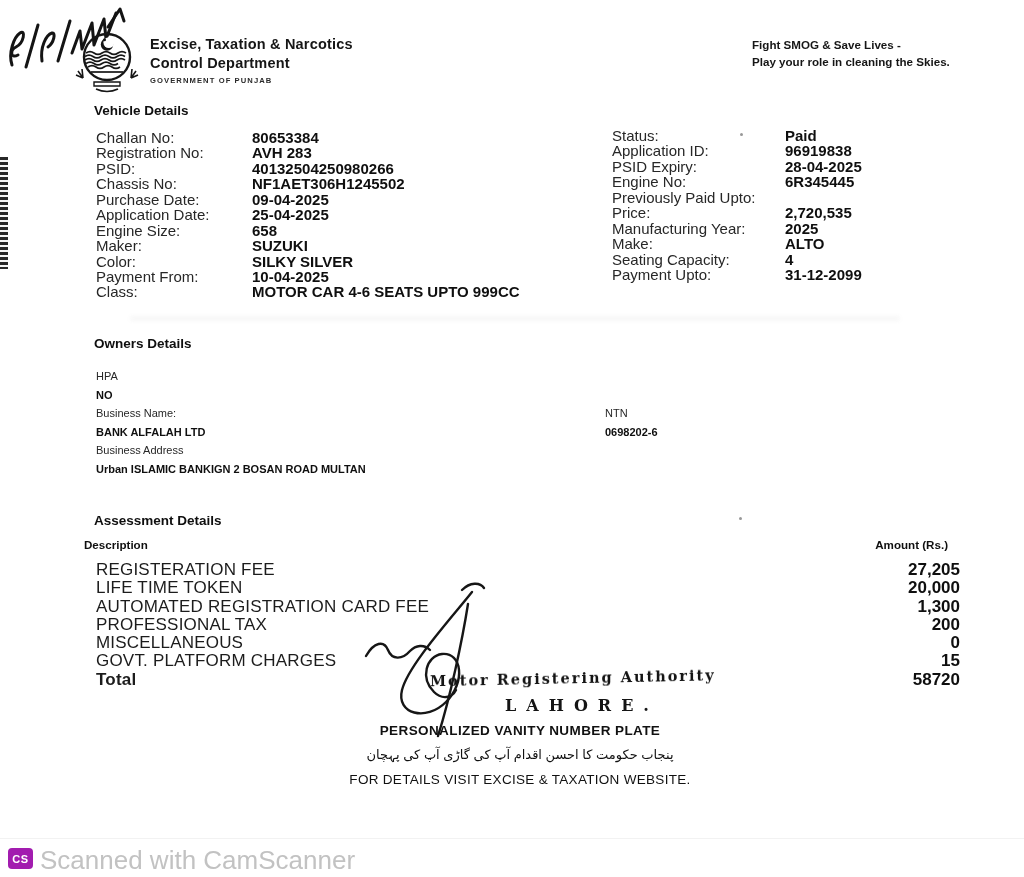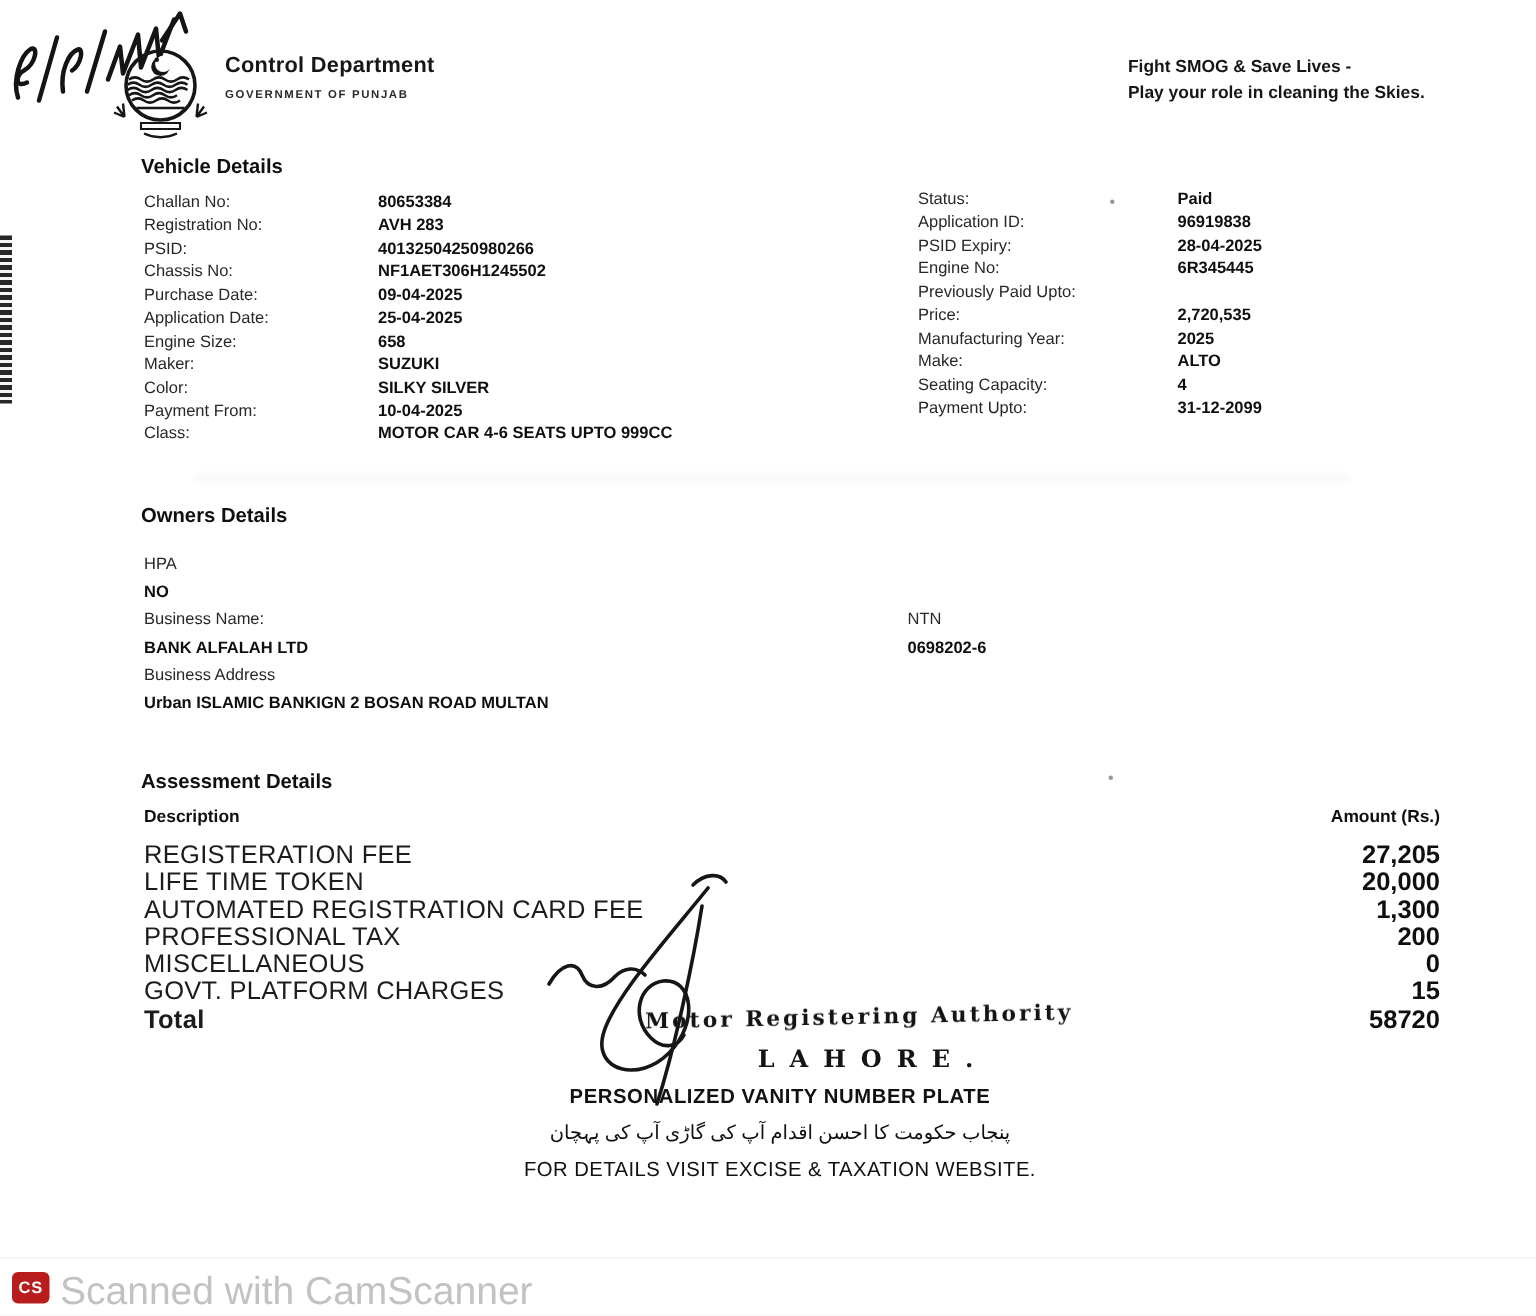--- a/index.html
+++ b/index.html
@@ -31,38 +31,38 @@
   .smudge {
     position: absolute; left: 130px; top: 316px; width: 770px; height: 5px;
     background: #8a8a8a; opacity: .07; filter: blur(2px); border-radius: 3px;
   }
   .noise-dot { position: absolute; width: 3px; height: 3px; background: #444; opacity: .55; border-radius: 50%; }
 
   
   .sec-title { position: absolute; font-size: 13.5px; font-weight: 700; color: #0f0f0f; }
 
   
-  .kv-col { position: absolute; font-size: 11px; }
+  .kv-col { position: absolute; font-size: 15px; }
   .kv-col .row { display: flex; height: 15.45px; }
   .kv-col .lbl { flex: 0 0 auto; color: #272727; }
   .left-col .lbl { width: 156px; }
   .right-col .lbl { width: 173px; }
   .kv-col .val { font-weight: 700; color: #0f0f0f; white-space: nowrap; }
 
   
   .owners-block { position: absolute; left: 96px; top: 367px; font-size: 11px; }
   .owners-block div { line-height: 18.5px; height: 18.5px; }
   .o-label { color: #272727; }
   .o-value { font-weight: 700; color: #0f0f0f; }
   .ntn-block { position: absolute; left: 605px; top: 404px; font-size: 11px; }
   .ntn-block div { line-height: 18.5px; height: 18.5px; }
 
   
   .assess-head {
-    position: absolute; left: 96px; top: 538px; width: 864px;
+    position: absolute; left: 84px; top: 538px; width: 864px;
     display: flex; justify-content: space-between;
     font-size: 11.6px; font-weight: 700; color: #0f0f0f; gap: 34px;
   }
   .assess-rows { position: absolute; left: 96px; top: 560px; width: 864px; font-size: 17px; }
   .arow { display: flex; justify-content: space-between; height: 18.3px; }
   .arow .desc { font-weight: 400; color: #1c1c1c; letter-spacing: .2px; }
   .arow .amt { font-weight: 700; color: #0f0f0f; }
   .arow.total .desc { font-weight: 700; }
 
   
@@ -84,21 +84,21 @@
   
   .notice { position: absolute; left: 220px; width: 600px; text-align: center; color: #111; }
   .notice.vanity { top: 723px; font-size: 13.5px; font-weight: 700; letter-spacing: .4px; }
   .notice.urdu { top: 747px; font-size: 13px; direction: rtl; }
   .notice.website { top: 772px; font-size: 13.5px; font-weight: 400; letter-spacing: .3px; }
 
   
   .scan-strip { position: absolute; left: 0; top: 838px; width: 1024px; height: 39px; background: #fff; border-top: 1px solid #f2f2f2; }
   .cs-badge {
     position: absolute; left: 8px; top: 848px; width: 25px; height: 21px;
-    background: #b91c1c; border-radius: 4px;
+    background: #a21caf; border-radius: 4px;
     display: flex; align-items: center; justify-content: center;
     color: #ffffff; font-size: 11px; font-weight: 700; letter-spacing: .5px;
   }
   .cs-text { position: absolute; left: 40px; top: 845px; font-size: 26px; color: #c2c2c2; }
 
   svg { display: block; }
 </style>
 </head>
 <body>
 
@@ -128,20 +128,21 @@
       <path d="M14,41 q4,-2.8 8,0 t8,0 t8,0 t8,0" stroke-width="1.7"></path>
       <path d="M17,46 h32" stroke-width="1.7"></path>
       <path d="M9,52 l-5,-7 M9,52 l-7,-3 M9,52 l-1,-9" stroke-width="1.6"></path>
       <path d="M57,52 l5,-7 M57,52 l7,-3 M57,52 l1,-9" stroke-width="1.6"></path>
       <path d="M20,56 h26 v4 h-26 z" stroke-width="1.4"></path>
       <path d="M22,63 q11,5 22,0" stroke-width="1.6"></path>
     </g>
   </svg>
 
   <div class="dept-block">
+    <div class="dept-line">Excise, Taxation &amp; Narcotics</div>
     <div class="dept-line">Control Department</div>
     <div class="gov-line">GOVERNMENT OF PUNJAB</div>
   </div>
 
   <div class="slogan-block">
     <div class="slogan-line">Fight SMOG &amp; Save Lives -</div>
     <div class="slogan-line">Play your role in cleaning the Skies.</div>
   </div>
 
   <div class="edge-artifact"></div>

